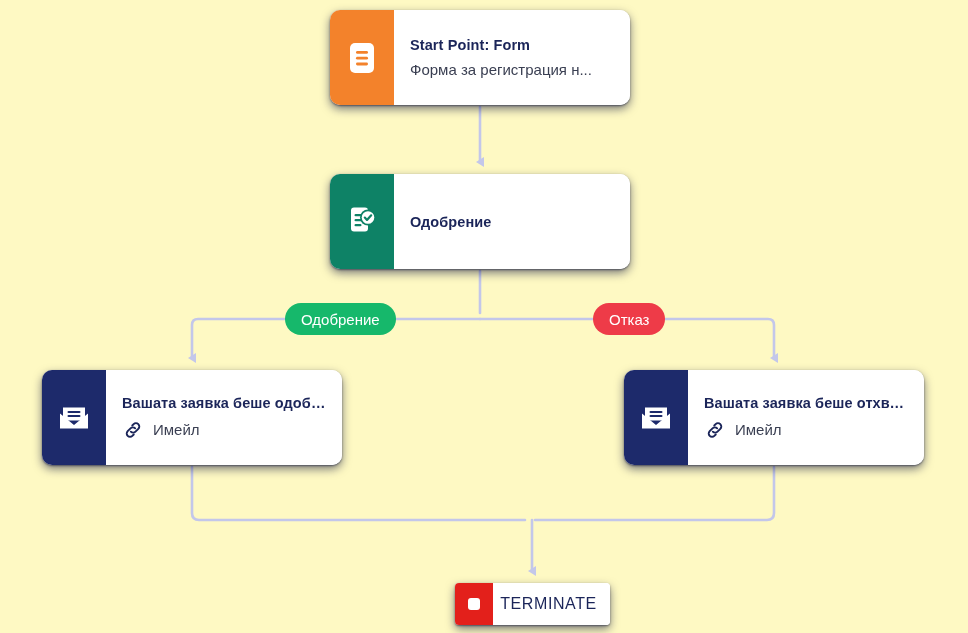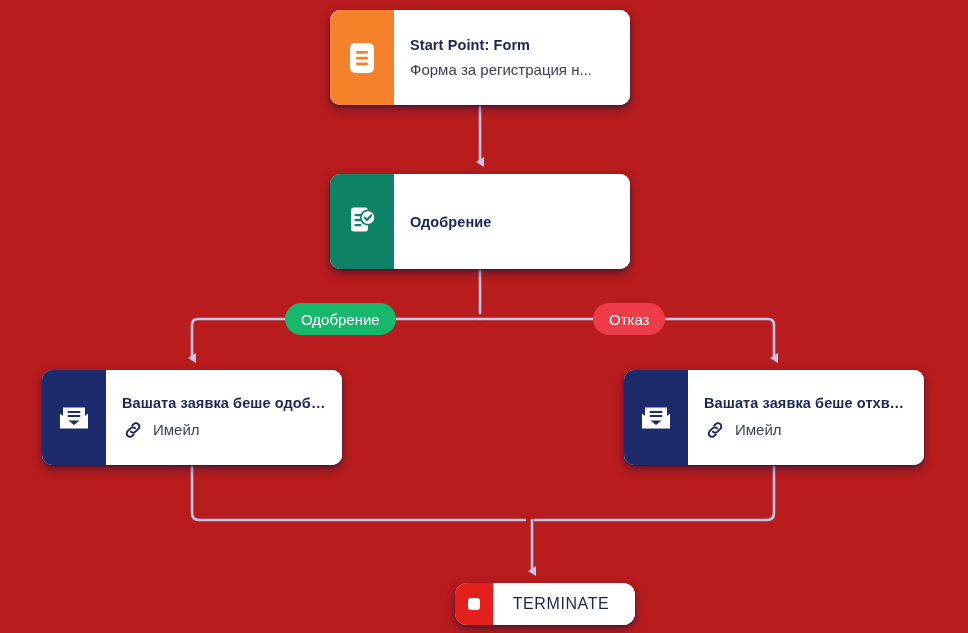--- a/index.html
+++ b/index.html
@@ -4,21 +4,21 @@
 <style>
   html, body {
     margin: 0;
     padding: 0;
     background: #000000;
   }
   #canvas {
     position: relative;
     width: 968px;
     height: 633px;
-    background: #b91c1c;
+    background: #fef9c3;
     font-family: "Liberation Sans", "DejaVu Sans", sans-serif;
     overflow: hidden;
   }
   #edge-layer {
     position: absolute;
     left: 0;
     top: 0;
     width: 968px;
     height: 633px;
     pointer-events: none;
@@ -84,22 +84,22 @@
 
   #node-approval { left: 330px; top: 174px; width: 300px; height: 95px; }
   #node-approval .node-icon { background: #0e8266; }
 
   #node-email-approved { left: 42px;  top: 370px; width: 300px; height: 95px; }
   #node-email-rejected { left: 624px; top: 370px; width: 300px; height: 95px; }
   #node-email-approved .node-icon,
   #node-email-rejected .node-icon { background: #1d2a6b; }
 
   #node-terminate {
-    left: 455px; top: 583px; width: 180px; height: 42px;
-    border-radius: 12px;
+    left: 455px; top: 583px; width: 155px; height: 42px;
+    border-radius: 4px;
   }
   #node-terminate .node-icon { width: 38px; background: #e3201b; }
   #node-terminate .term-label {
     flex: 1 1 auto;
     display: flex;
     align-items: center;
     justify-content: center;
     font-size: 16px;
     color: #1b2559;
     letter-spacing: 0.6px;

